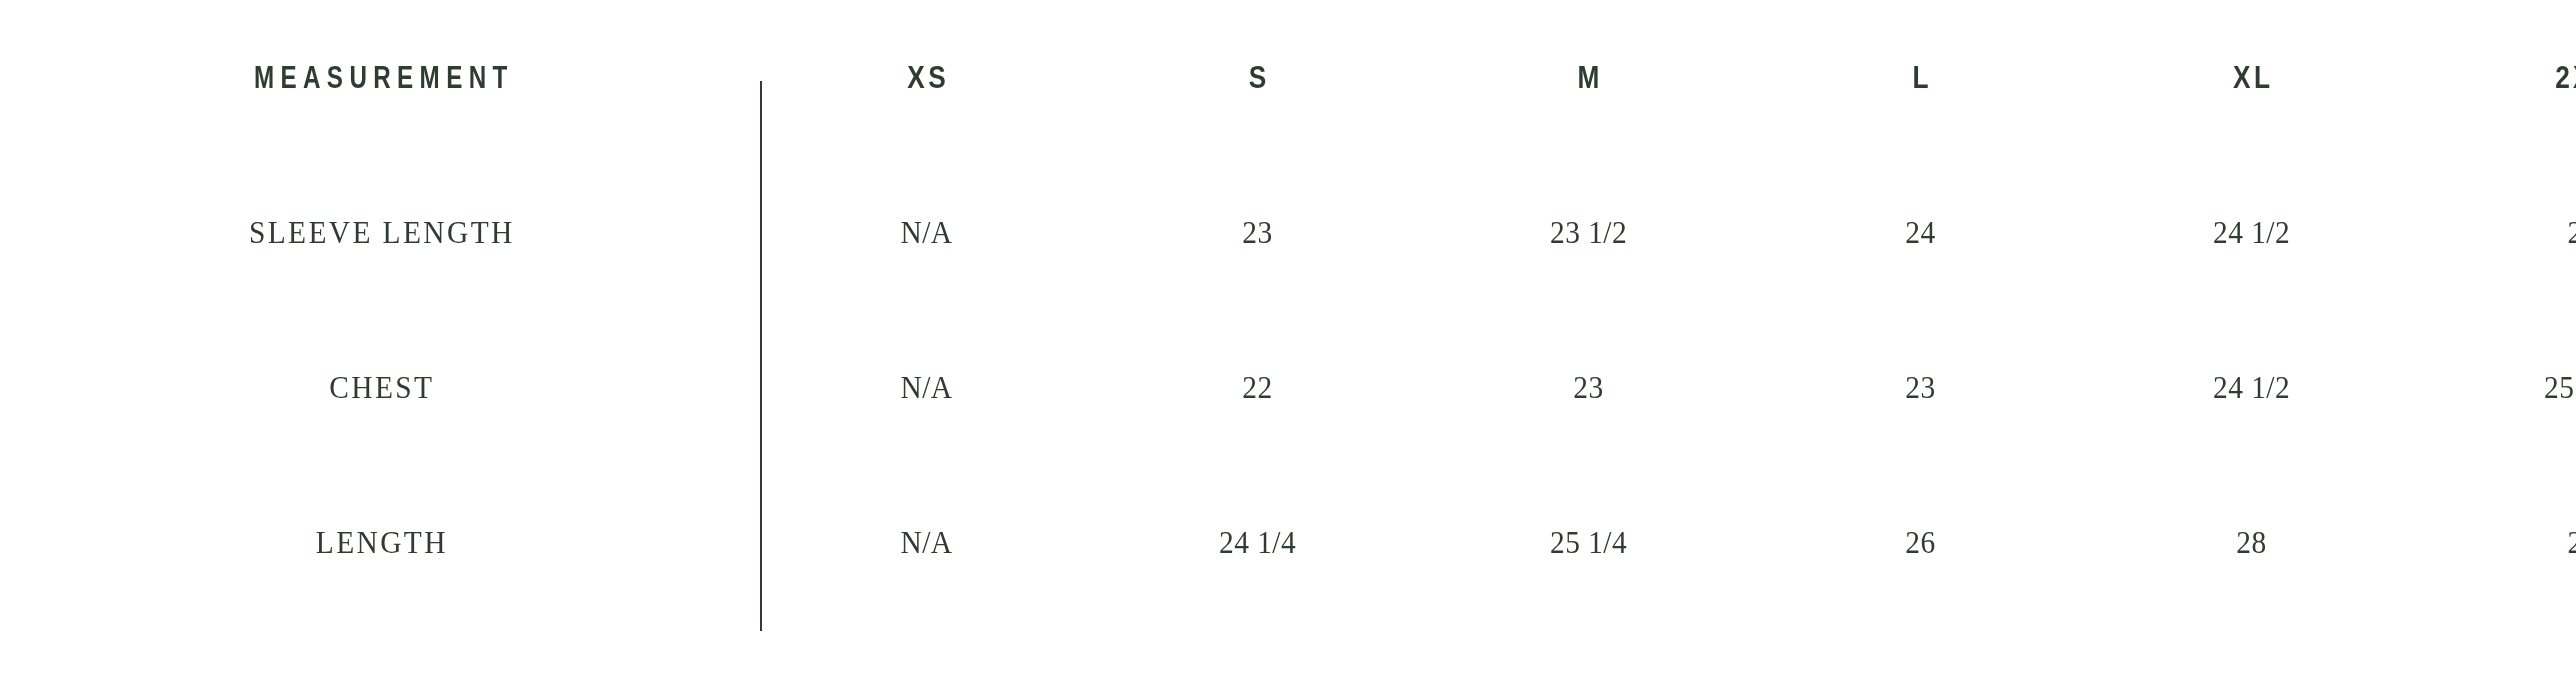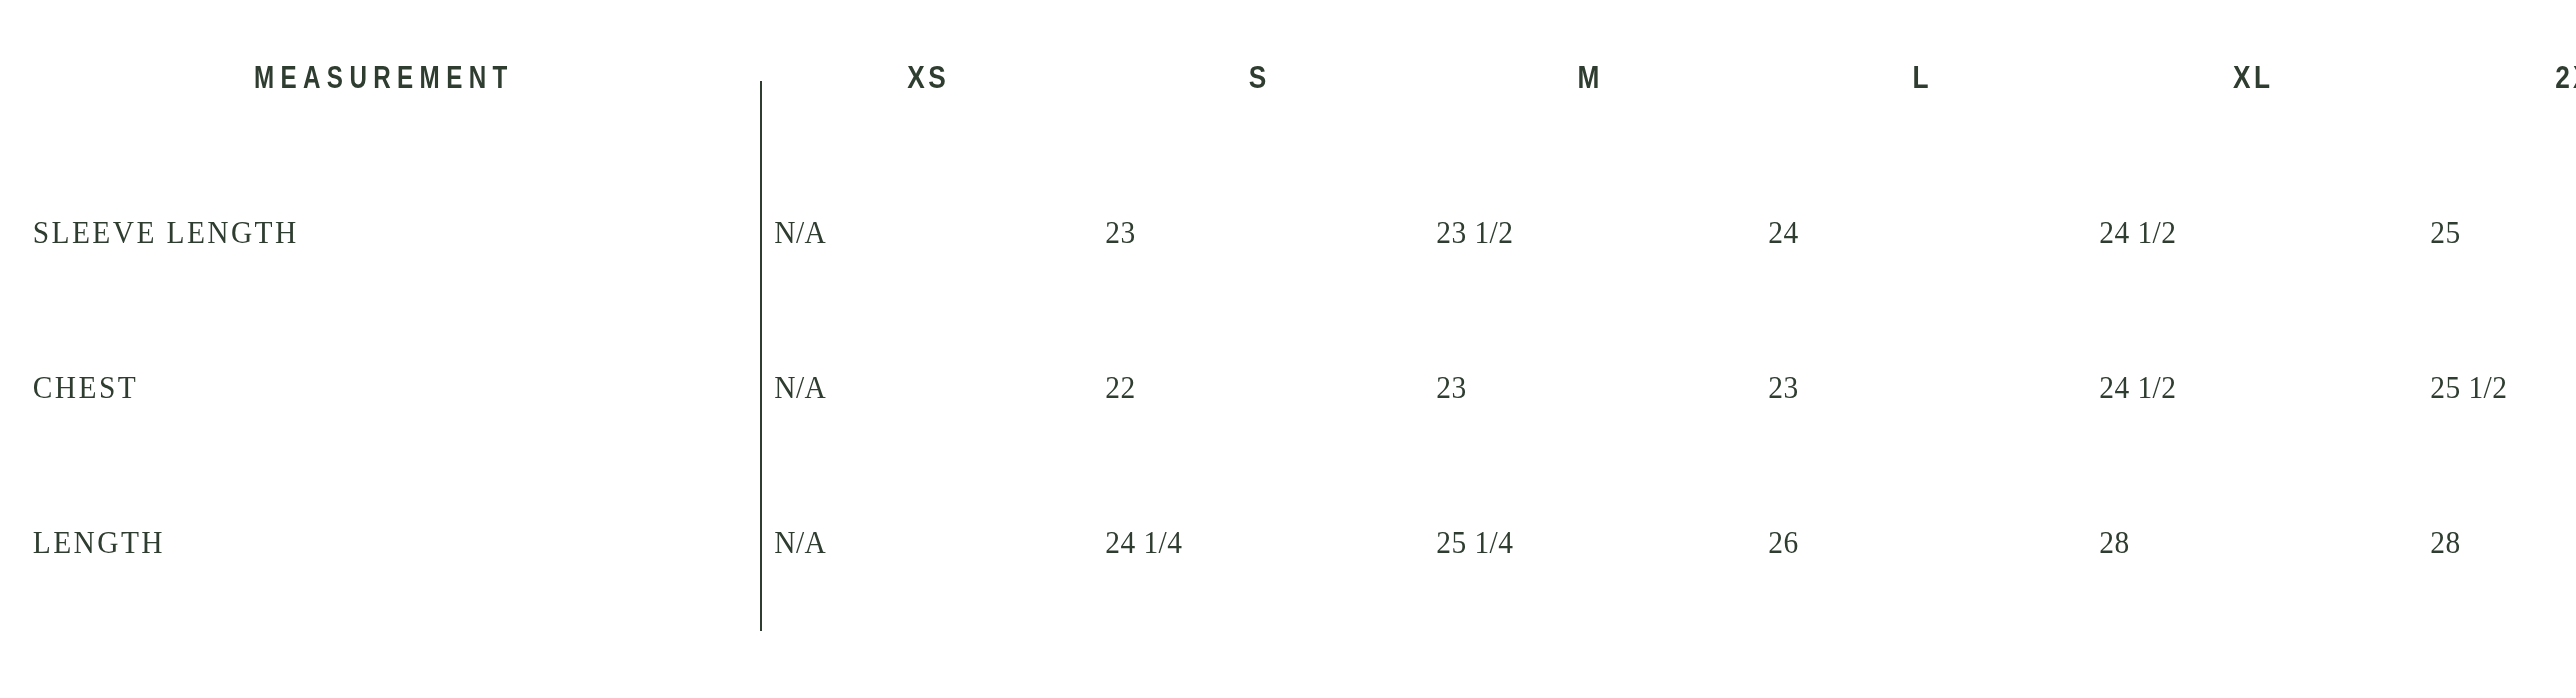--- a/index.html
+++ b/index.html
@@ -35,20 +35,21 @@
 
   .chart-table col.c-label { width: 761px; }
   .chart-table col.c-size  { width: 331px; }
 
   .chart-table tr.header-row { height: 155px; }
   .chart-table tr.data-row   { height: 155px; }
   .chart-table tr.spacer-row { height: 80px; }
 
   .chart-table td {
     padding: 0;
+    text-align: center;
     vertical-align: middle;
   }
 
   
   .header-cell-label,
   .header-cell-size {
     font-family: "Liberation Sans", "DejaVu Sans", sans-serif;
     font-weight: bold;
     color: #2f3d30;
     white-space: nowrap;

